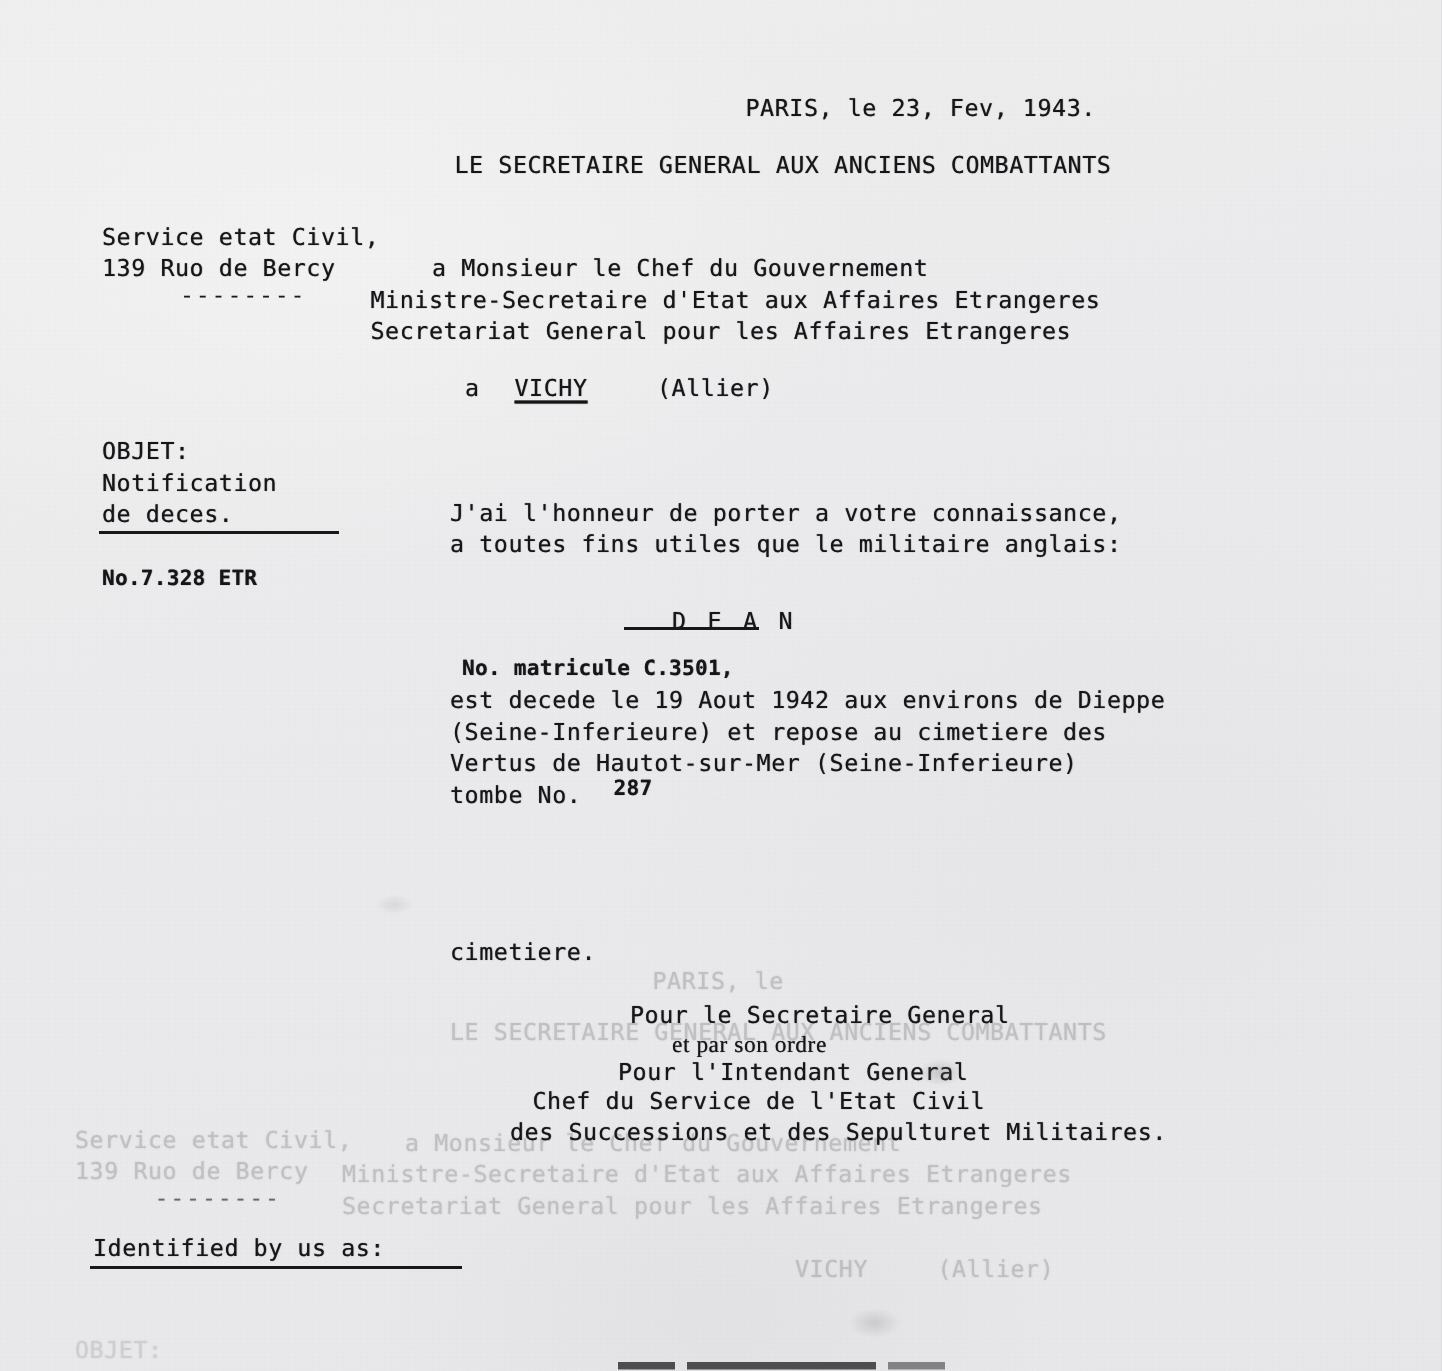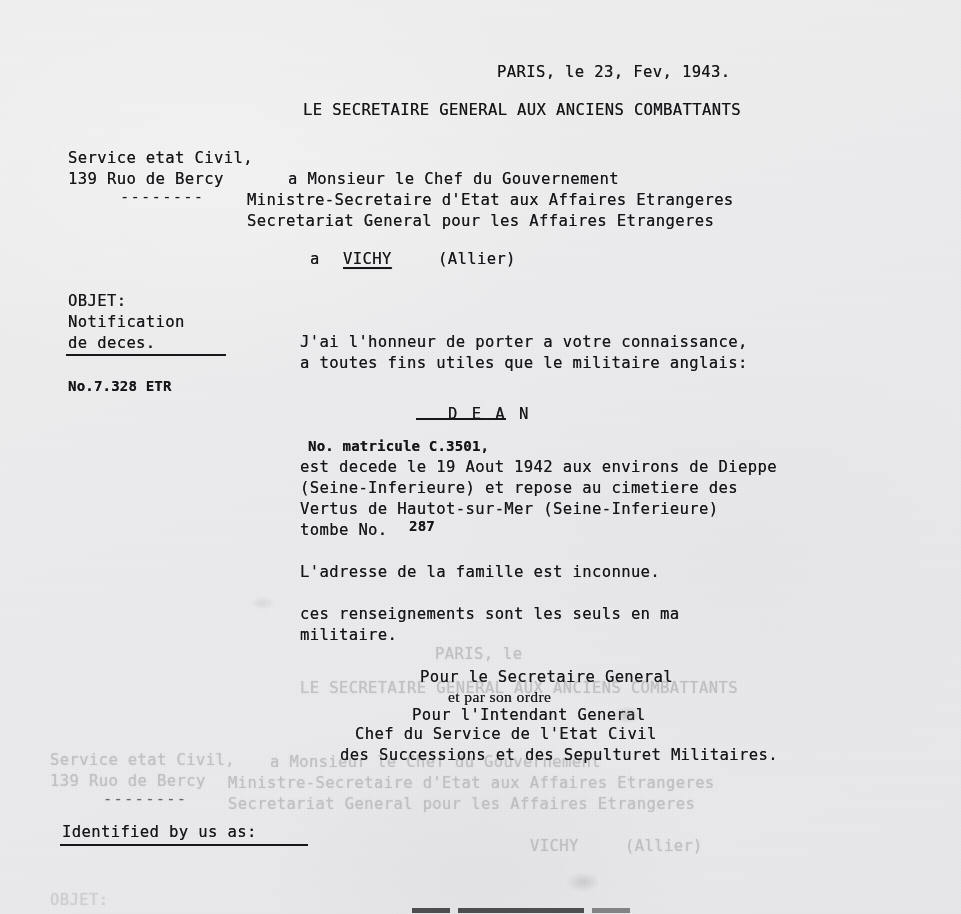--- a/index.html
+++ b/index.html
@@ -184,25 +184,23 @@
   <div class="tx ink" style="left:300px; top:457px;">est decede le 19 Aout 1942 aux environs de Dieppe</div>
 
   <div class="tx ink" style="left:300px; top:499px;">Vertus de Hautot-sur-Mer (Seine-Inferieure)</div>
 
   <div class="tx ink" style="left:300px; top:478px;">(Seine-Inferieure) et repose au cimetiere des</div>
 
   <div class="tx ink" style="left:300px; top:520px;">tombe No.</div>
 
   <div class="tx ink ink-sm bold" style="left:409px; top:516px;">287</div>
 
-  <div class="tx ink" style="left:300px; top:562px;">L'adresse de la famille est inconnue.</div>
-
-  <div class="tx ink" style="left:300px; top:604px;">ces renseignements sont les seuls en ma</div>
-
-  <div class="tx ink" style="left:300px; top:625px;">militaire.</div>
+
+
+  <div class="tx ink" style="left:300px; top:625px;">cimetiere.</div>
 
   <div class="tx ink" style="left:420px; top:667px;">Pour le Secretaire General</div>
 
   <div class="tx ink" style="left:448px; top:686px;font-family:Liberation Serif, serif;">et par son ordre</div>
 
   <div class="tx ink" style="left:412px; top:705px;">Pour l'Intendant General</div>
 
   <div class="tx ink" style="left:340px; top:745px;">des Successions et des Sepulturet Militaires.</div>
 
   <div class="tx ink" style="left:355px; top:724px;">Chef du Service de l'Etat Civil</div>

